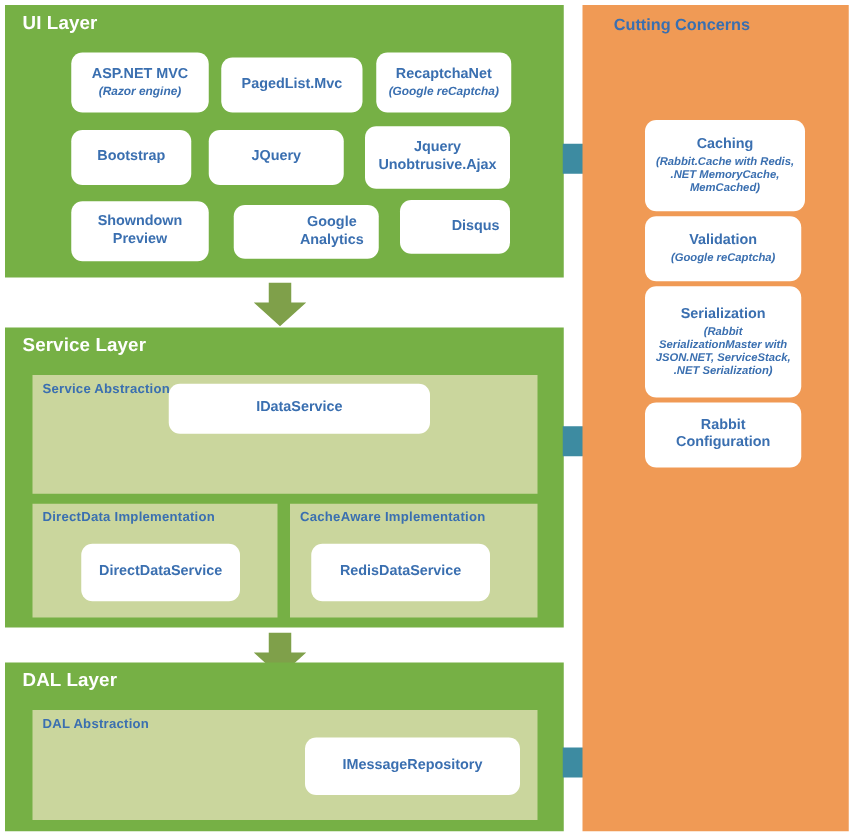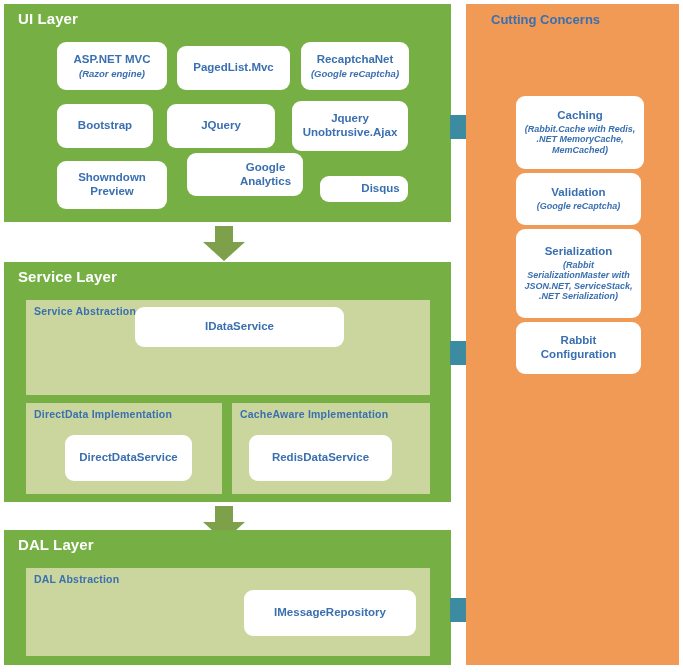--- a/index.html
+++ b/index.html
@@ -147,25 +147,25 @@
     <div class="box" style="left:288px; top:97px; width:116px; height:50px;">
       <div class="b-title">Jquery
 Unobtrusive.Ajax</div>
     </div>
 
     <div class="box" style="left:53px; top:157px; width:110px; height:48px;">
       <div class="b-title">Showndown
 Preview</div>
     </div>
 
-    <div class="box" style="left:183px; top:149px; width:116px; height:43px;padding-left:45px;">
+    <div class="box" style="left:183px; top:160px; width:116px; height:43px;padding-left:45px;">
       <div class="b-title">Google Analytics</div>
     </div>
 
-    <div class="box" style="left:316px; top:172px; width:88px; height:26px;padding-left:37px;">
+    <div class="box" style="left:316px; top:156px; width:88px; height:43px;padding-left:37px;">
       <div class="b-title">Disqus</div>
     </div>
   </div>
 
   <div class="arrow-down" style="left:202px; top:226px;">
     <svg width="44" height="36" viewBox="0 0 44 36">
       <polygon points="13,0 31,0 31,16 43,16 22,35 1,16 13,16" fill="#7fa04a"></polygon>
     </svg>
   </div>
 

